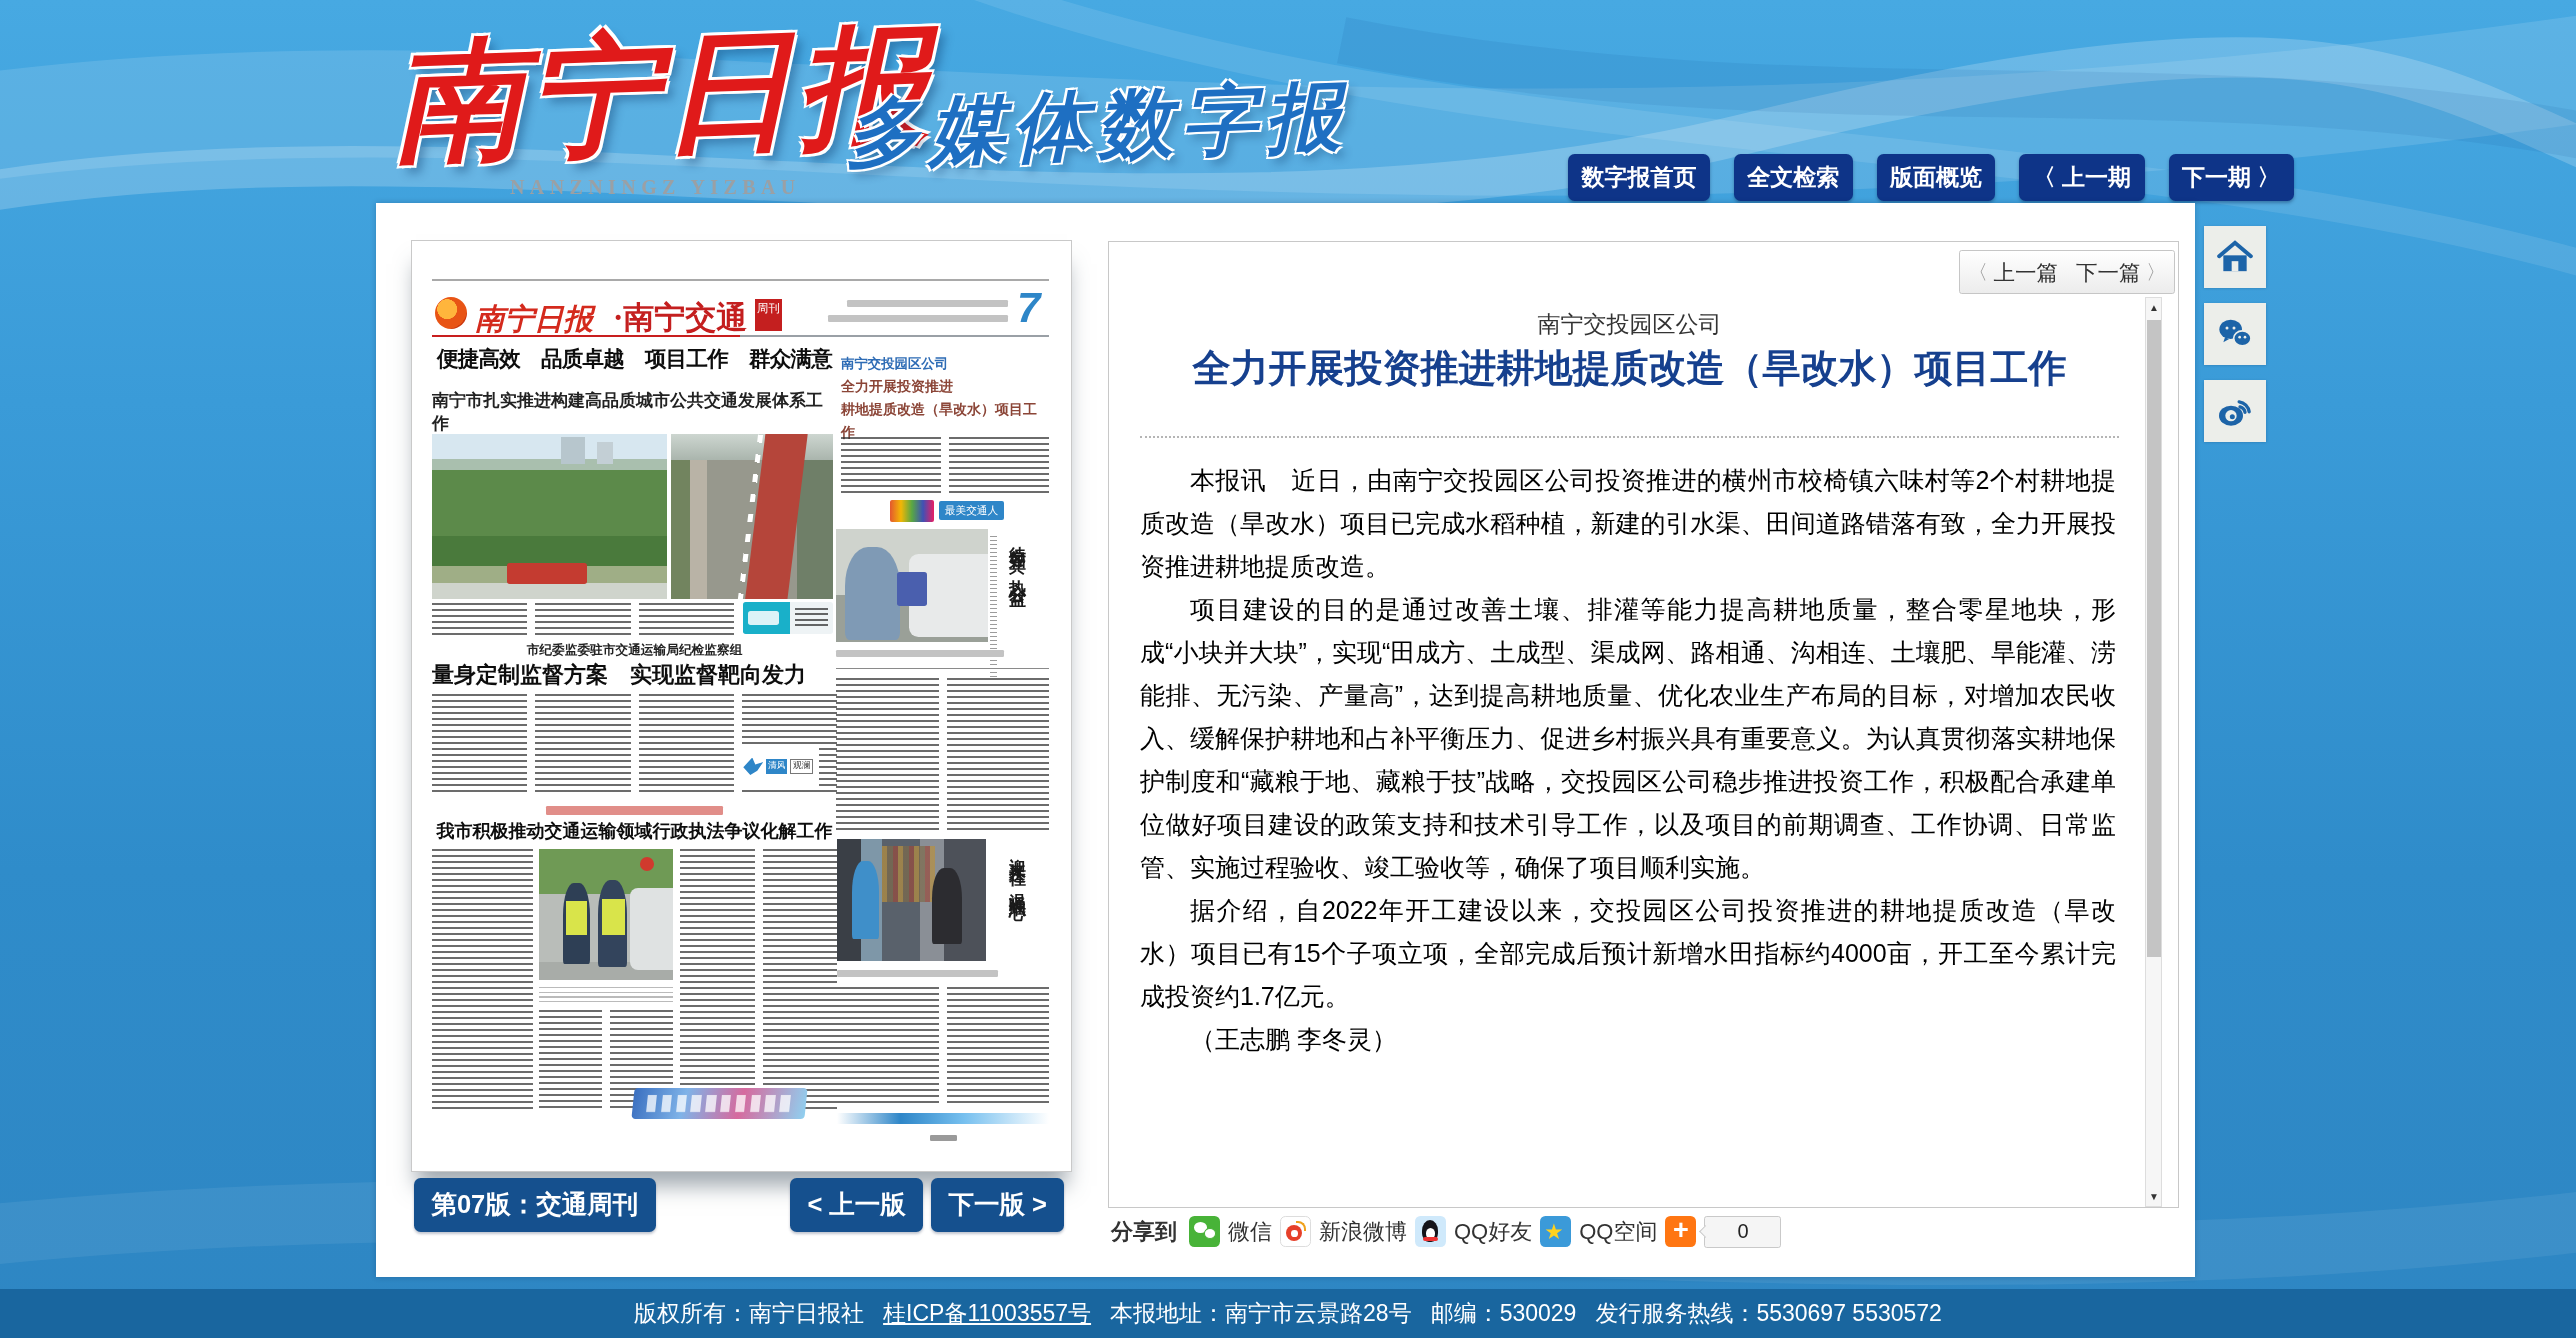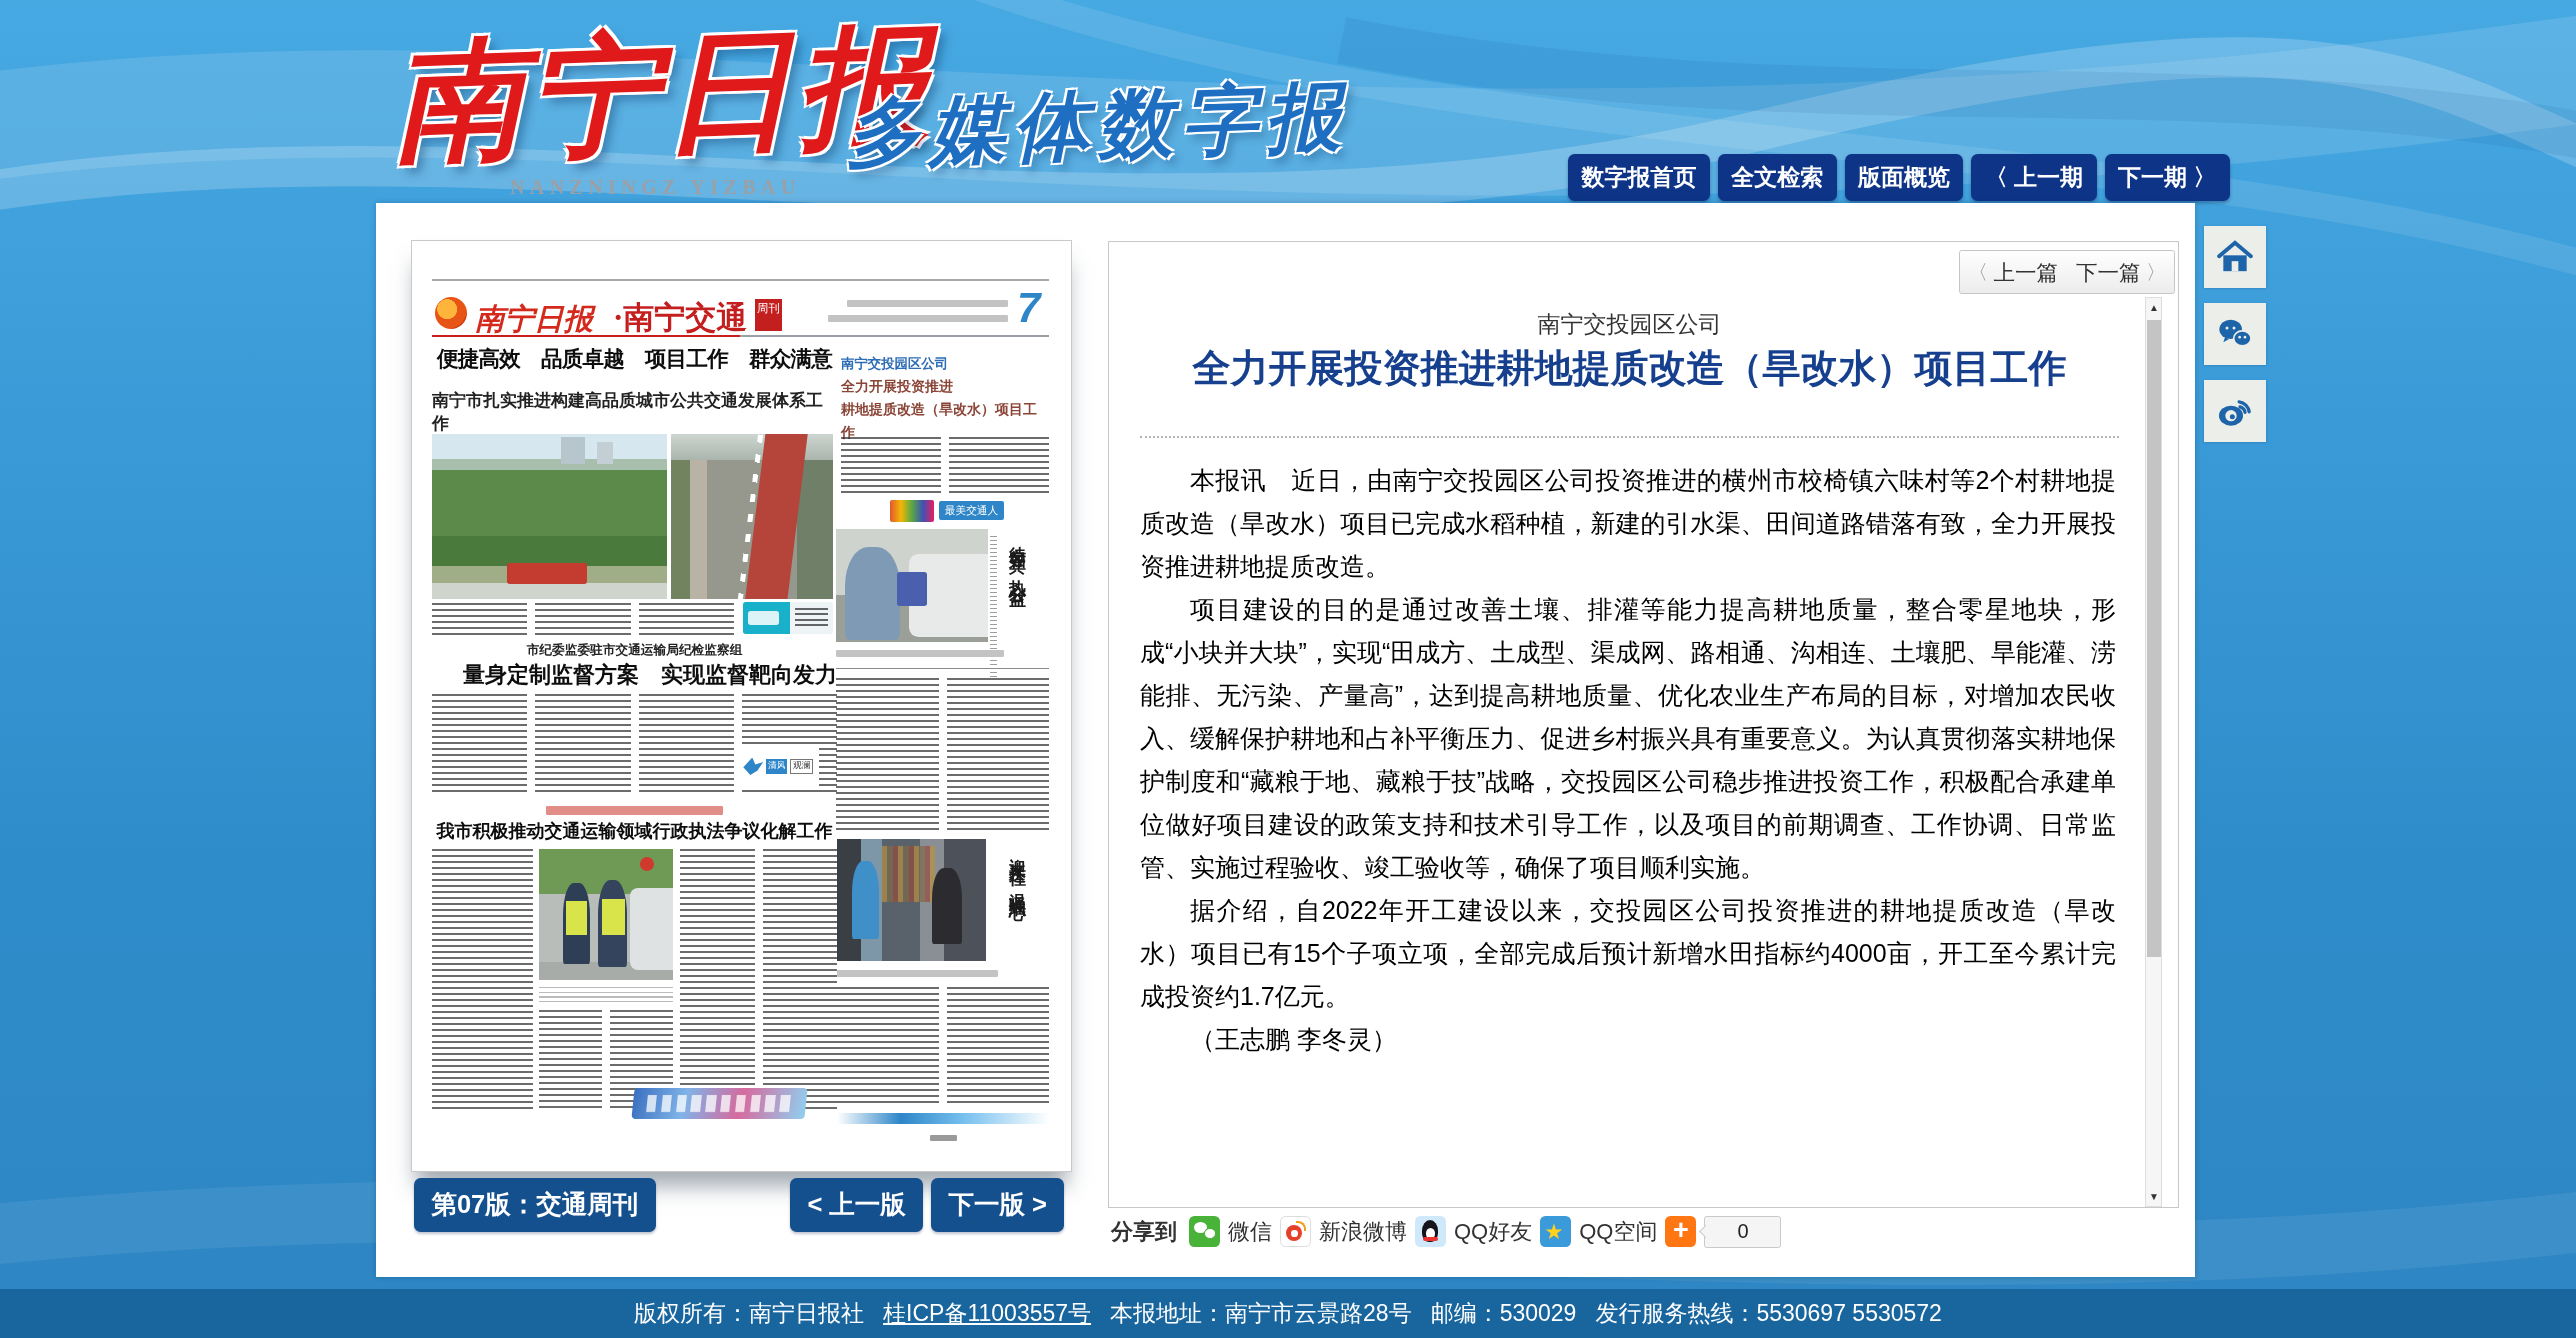--- a/index.html
+++ b/index.html
@@ -11,21 +11,21 @@
 
   
   .brand-main{left:392px;top:6.7px;font-size:131px;font-weight:bold;font-style:italic;
     font-family:"Liberation Serif",serif;color:#e01a1a;letter-spacing:4px;transform:rotate(-2deg);
     text-shadow:2.7px 2.7px 0 #fff,-2.7px -2.7px 0 #fff,2.7px -2.7px 0 #fff,-2.7px 2.7px 0 #fff,6.7px 8px 9.4px rgba(0,40,90,.35);}
   .brand-latin{left:510px;top:176px;font-size:20px;font-weight:bold;font-family:"Liberation Serif",serif;
     color:#9aa0a5;letter-spacing:5.4px;}
   .brand-sub{left:845px;top:75px;font-size:76px;font-weight:bold;font-style:italic;color:#1e6fc2;
     letter-spacing:8px;transform:rotate(-2deg);font-family:"Liberation Serif",serif;
     text-shadow:2px 2px 0 #fff,-2px -2px 0 #fff,2px -2px 0 #fff,-2px 2px 0 #fff,5.4px 6.7px 8px rgba(0,40,90,.3);}
-  .topnav{left:1568px;top:154px;display:flex;gap:8px;}
+  .topnav{left:1568px;top:154px;display:flex;gap:24px;}
   .nav-btn{background:#0e3488;color:#fff;font-size:23px;font-weight:bold;padding:8px 13.4px;
     border-radius:6.7px;white-space:nowrap;box-shadow:0 2px 3.4px rgba(0,20,60,.35);cursor:pointer;}
 
   
   .main{left:376px;top:203px;width:1819px;height:1074px;background:#fff;box-shadow:0 0 5.4px rgba(0,30,70,.25);}
 
   
   .paper{left:411px;top:240px;width:659px;height:930px;background:#fff;border:0.7px solid #c9c9c9;
     box-shadow:0 19px 20px -5.4px rgba(70,85,100,.5);}
   .paper .abs{position:absolute;}
@@ -93,21 +93,21 @@
   .p-rc-blueband{left:425px;top:872px;width:212px;height:10.7px;
     background:linear-gradient(90deg,rgba(46,134,200,0),#2e86c8 30%,#77c0ef 60%,rgba(46,134,200,0));}
   .p-rc-mark{left:518px;top:894px;width:27px;height:6px;background:#9a9a9a;border-radius:1.3px;}
 
   .p-busbadge{left:331px;top:361px;width:90px;height:32px;border-radius:2.7px;overflow:hidden;
     background:linear-gradient(90deg,#19b0c9 0 52%,#eef3f5 52%);}
   .p-busbadge .b{position:absolute;left:6%;top:28%;width:34%;height:44%;background:#fff;border-radius:2.7px;opacity:.85;}
   .p-busbadge .t{position:absolute;left:58%;top:18%;width:36%;height:64%;
     background-image:repeating-linear-gradient(180deg,rgba(40,40,40,.7) 0 2px,transparent 2px 5.4px);}
   .p-mid-kicker{left:20px;top:401px;width:405px;text-align:center;font-size:12.7px;font-weight:bold;color:#222;}
-  .p-mid-headline{left:20px;top:419px;width:405px;text-align:right;font-size:22px;font-weight:bold;color:#0d0d0d;}
+  .p-mid-headline{left:20px;top:419px;width:405px;text-align:left;font-size:22px;font-weight:bold;color:#0d0d0d;}
   .p-qf{left:330px;top:506px;width:74px;height:36px;background:#fff;display:flex;align-items:center;gap:2.7px;padding:1.3px;}
   .p-qf .bird{width:20px;height:17.4px;background:#2e86c8;clip-path:polygon(0 55%,45% 0,60% 40%,100% 25%,70% 75%,35% 100%);}
   .p-qf .qa{background:#2e86c8;color:#fff;font-size:8.7px;padding:1.3px 2px;}
   .p-qf .qb{border:0.7px solid #777;color:#333;font-size:8.7px;padding:0.7px 2px;background:#fff;}
   .p-b2-kick{left:134px;top:565px;width:177px;height:8.7px;background:rgba(200,50,40,.55);border-radius:1.3px;}
   .p-b2-headline{left:20px;top:578px;width:405px;text-align:center;font-size:18px;font-weight:bold;color:#0d0d0d;}
   .p-police{left:127px;top:608px;width:134px;height:131px;overflow:hidden;
     background:linear-gradient(180deg,#6f9a55 0 34%,#b9bdb9 34% 86%,#a8aca8 86%);}
   .p-police .f1{position:absolute;left:18%;top:26%;width:20%;height:62%;background:#2e3f55;border-radius:40% 40% 6% 6%;}
   .p-police .f2{position:absolute;left:44%;top:24%;width:22%;height:66%;background:#33445c;border-radius:40% 40% 6% 6%;}

